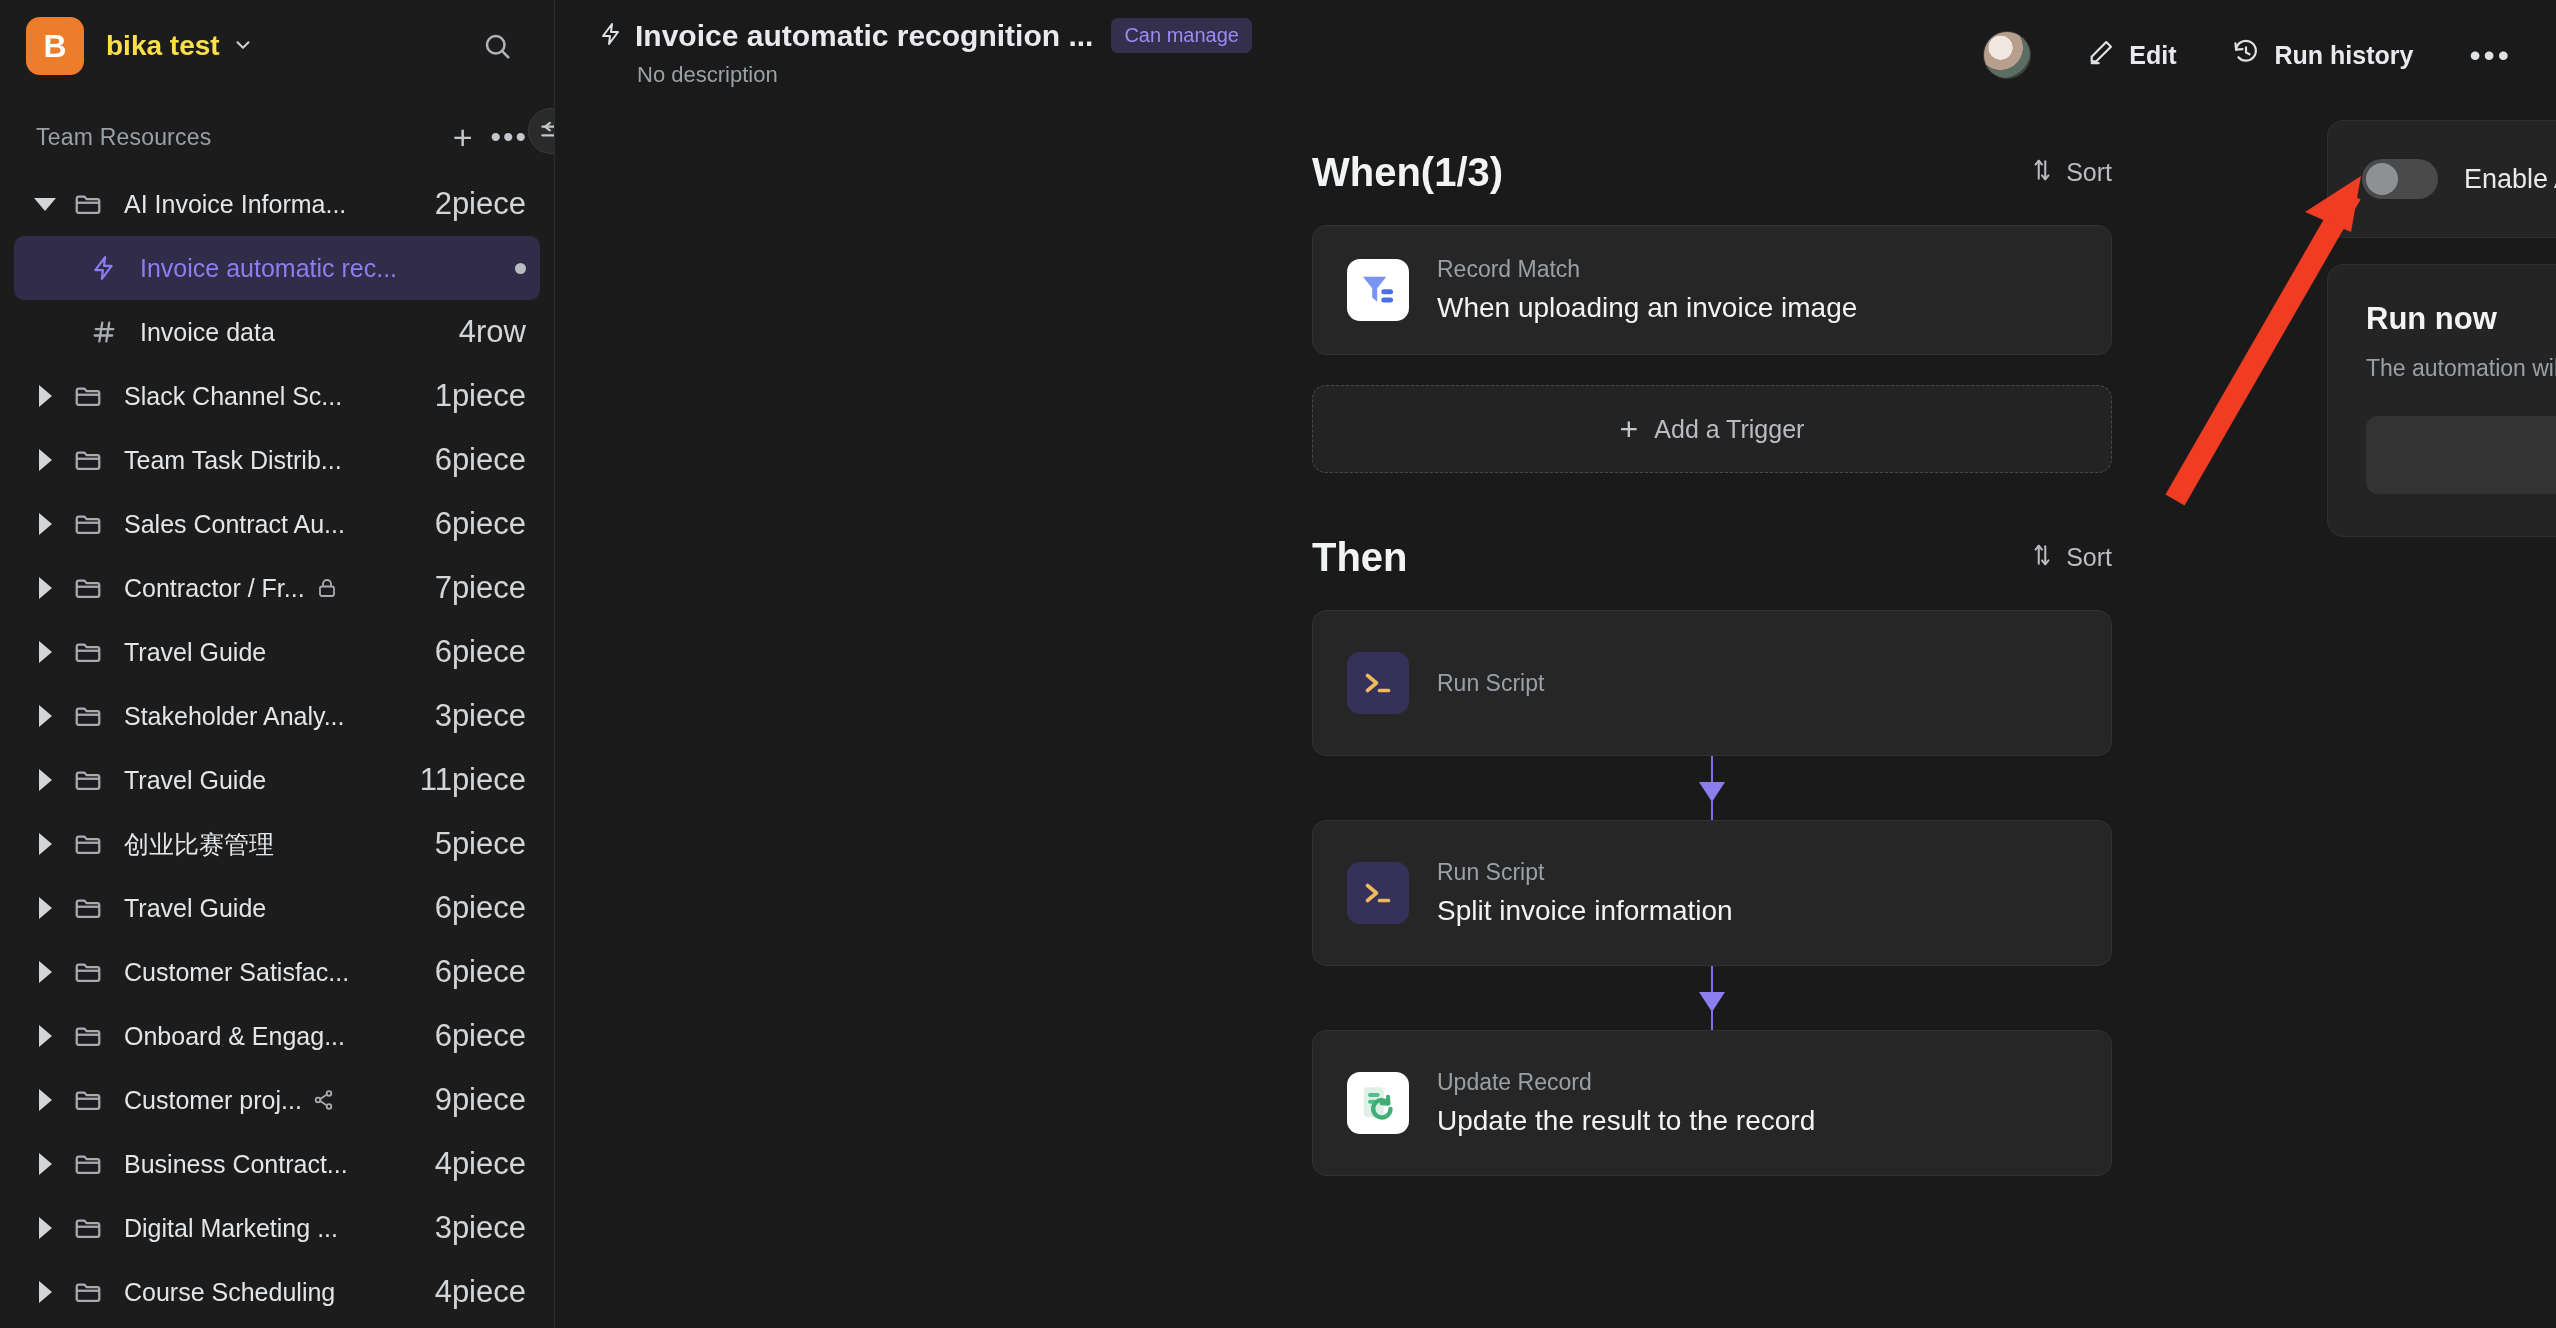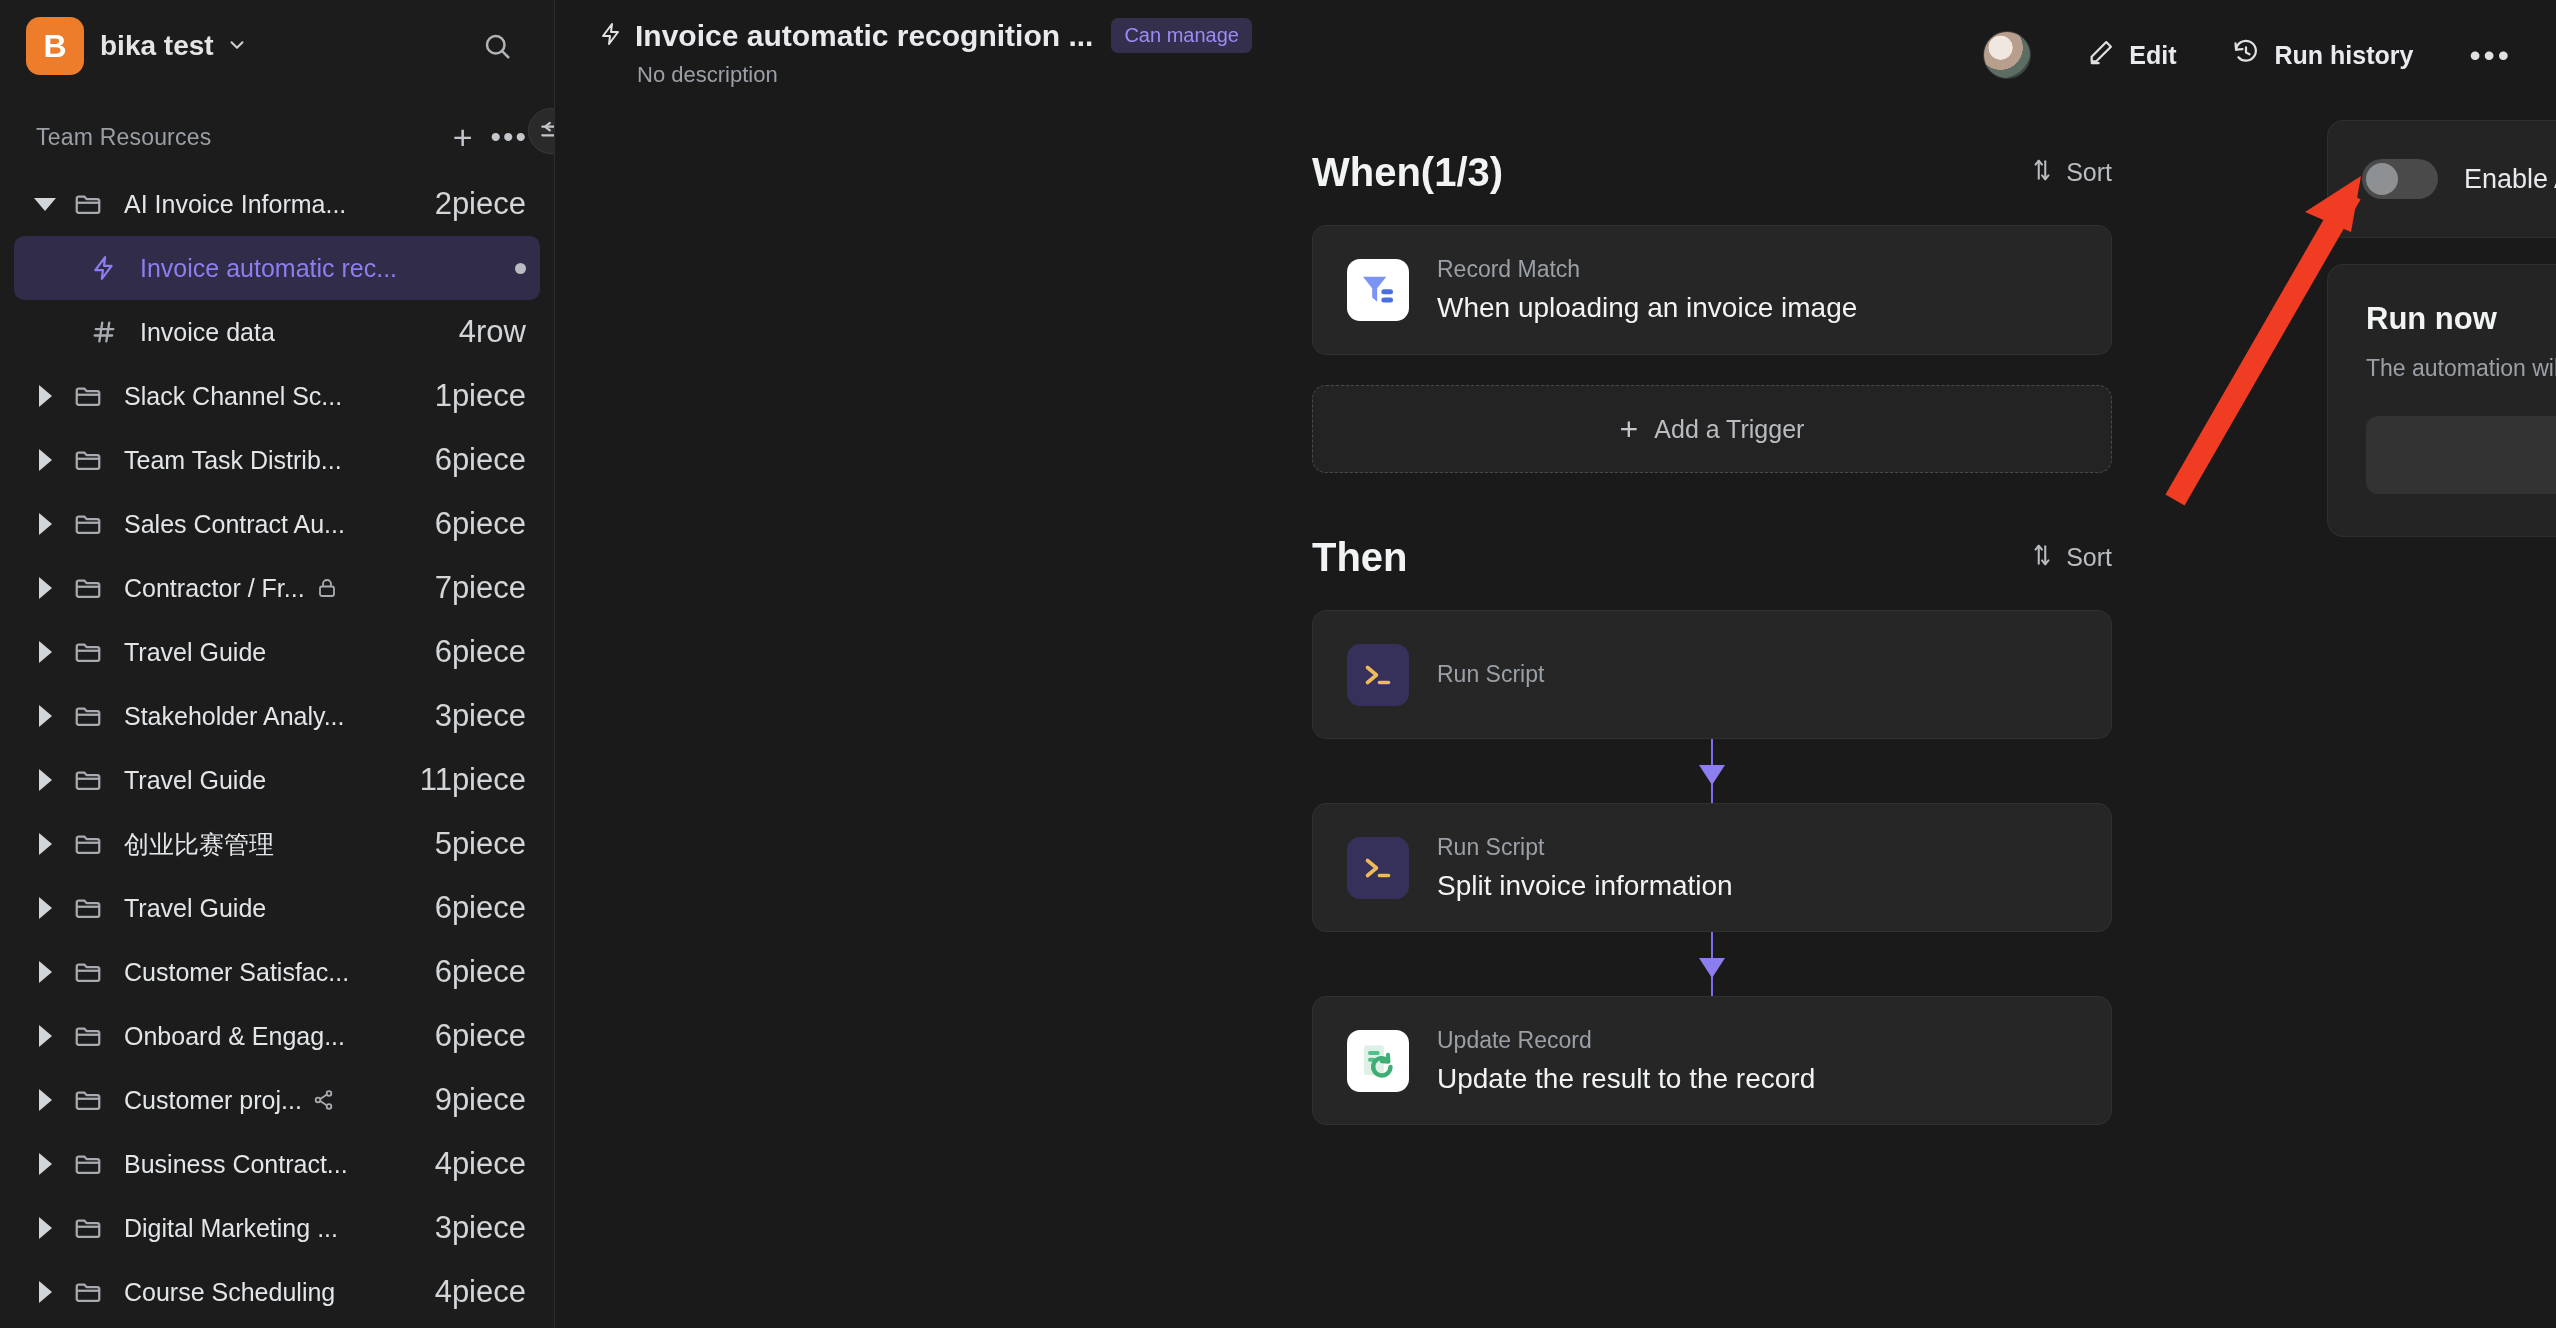--- a/index.html
+++ b/index.html
@@ -26,21 +26,21 @@
     padding: 0 34px 0 26px;
   }
   .ws-logo {
     width: 58px; height: 58px; border-radius: 14px;
     background: #ed7d2b;
     display: flex; align-items: center; justify-content: center;
     color: #fff; font-size: 32px; font-weight: 600;
     flex: 0 0 58px;
   }
   .ws-name {
-    margin-left: 16px; font-size: 28px; font-weight: 700; color: #e5e5e5;
+    margin-left: 22px; font-size: 28px; font-weight: 700; color: #fde047;
     white-space: nowrap;
   }
   .ws-caret { margin-left: 12px; color: #cfd2d5; font-size: 19px; line-height: 1; }
   .ws-spacer { flex: 1 1 auto; }
   .icon-btn {
     width: 46px; height: 46px; display: flex; align-items: center; justify-content: center;
     border-radius: 8px; color: #9aa0a6;
   }
 
   .section-head {
@@ -117,21 +117,21 @@
     position: absolute; left: 757px; top: 150px; width: 800px;
   }
   .sec-head { display: flex; align-items: center; margin-bottom: 30px; }
   .sec-title { font-size: 40px; font-weight: 700; color: #f1f3f4; }
   .sort-btn { margin-left: auto; display: flex; align-items: center; gap: 11px; font-size: 25px; color: #b9bcc0; }
 
   .card {
     background: #262626; border: 1px solid #313131; border-radius: 14px;
     height: 130px; display: flex; align-items: center; padding: 0 34px;
   }
-  .card.tall { height: 129px; }
+  .card.tall { height: 146px; }
   .card-ic {
     width: 62px; height: 62px; border-radius: 13px; flex: 0 0 62px;
     display: flex; align-items: center; justify-content: center;
   }
   .ic-white { background: #fff; }
   .ic-purple { background: #35315a; }
   .card-txt { margin-left: 28px; min-width: 0; }
   .card-kind { font-size: 23px; color: #9aa0a6; }
   .card-name { font-size: 28px; color: #f1f3f4; margin-top: 9px; white-space: nowrap; }
 

